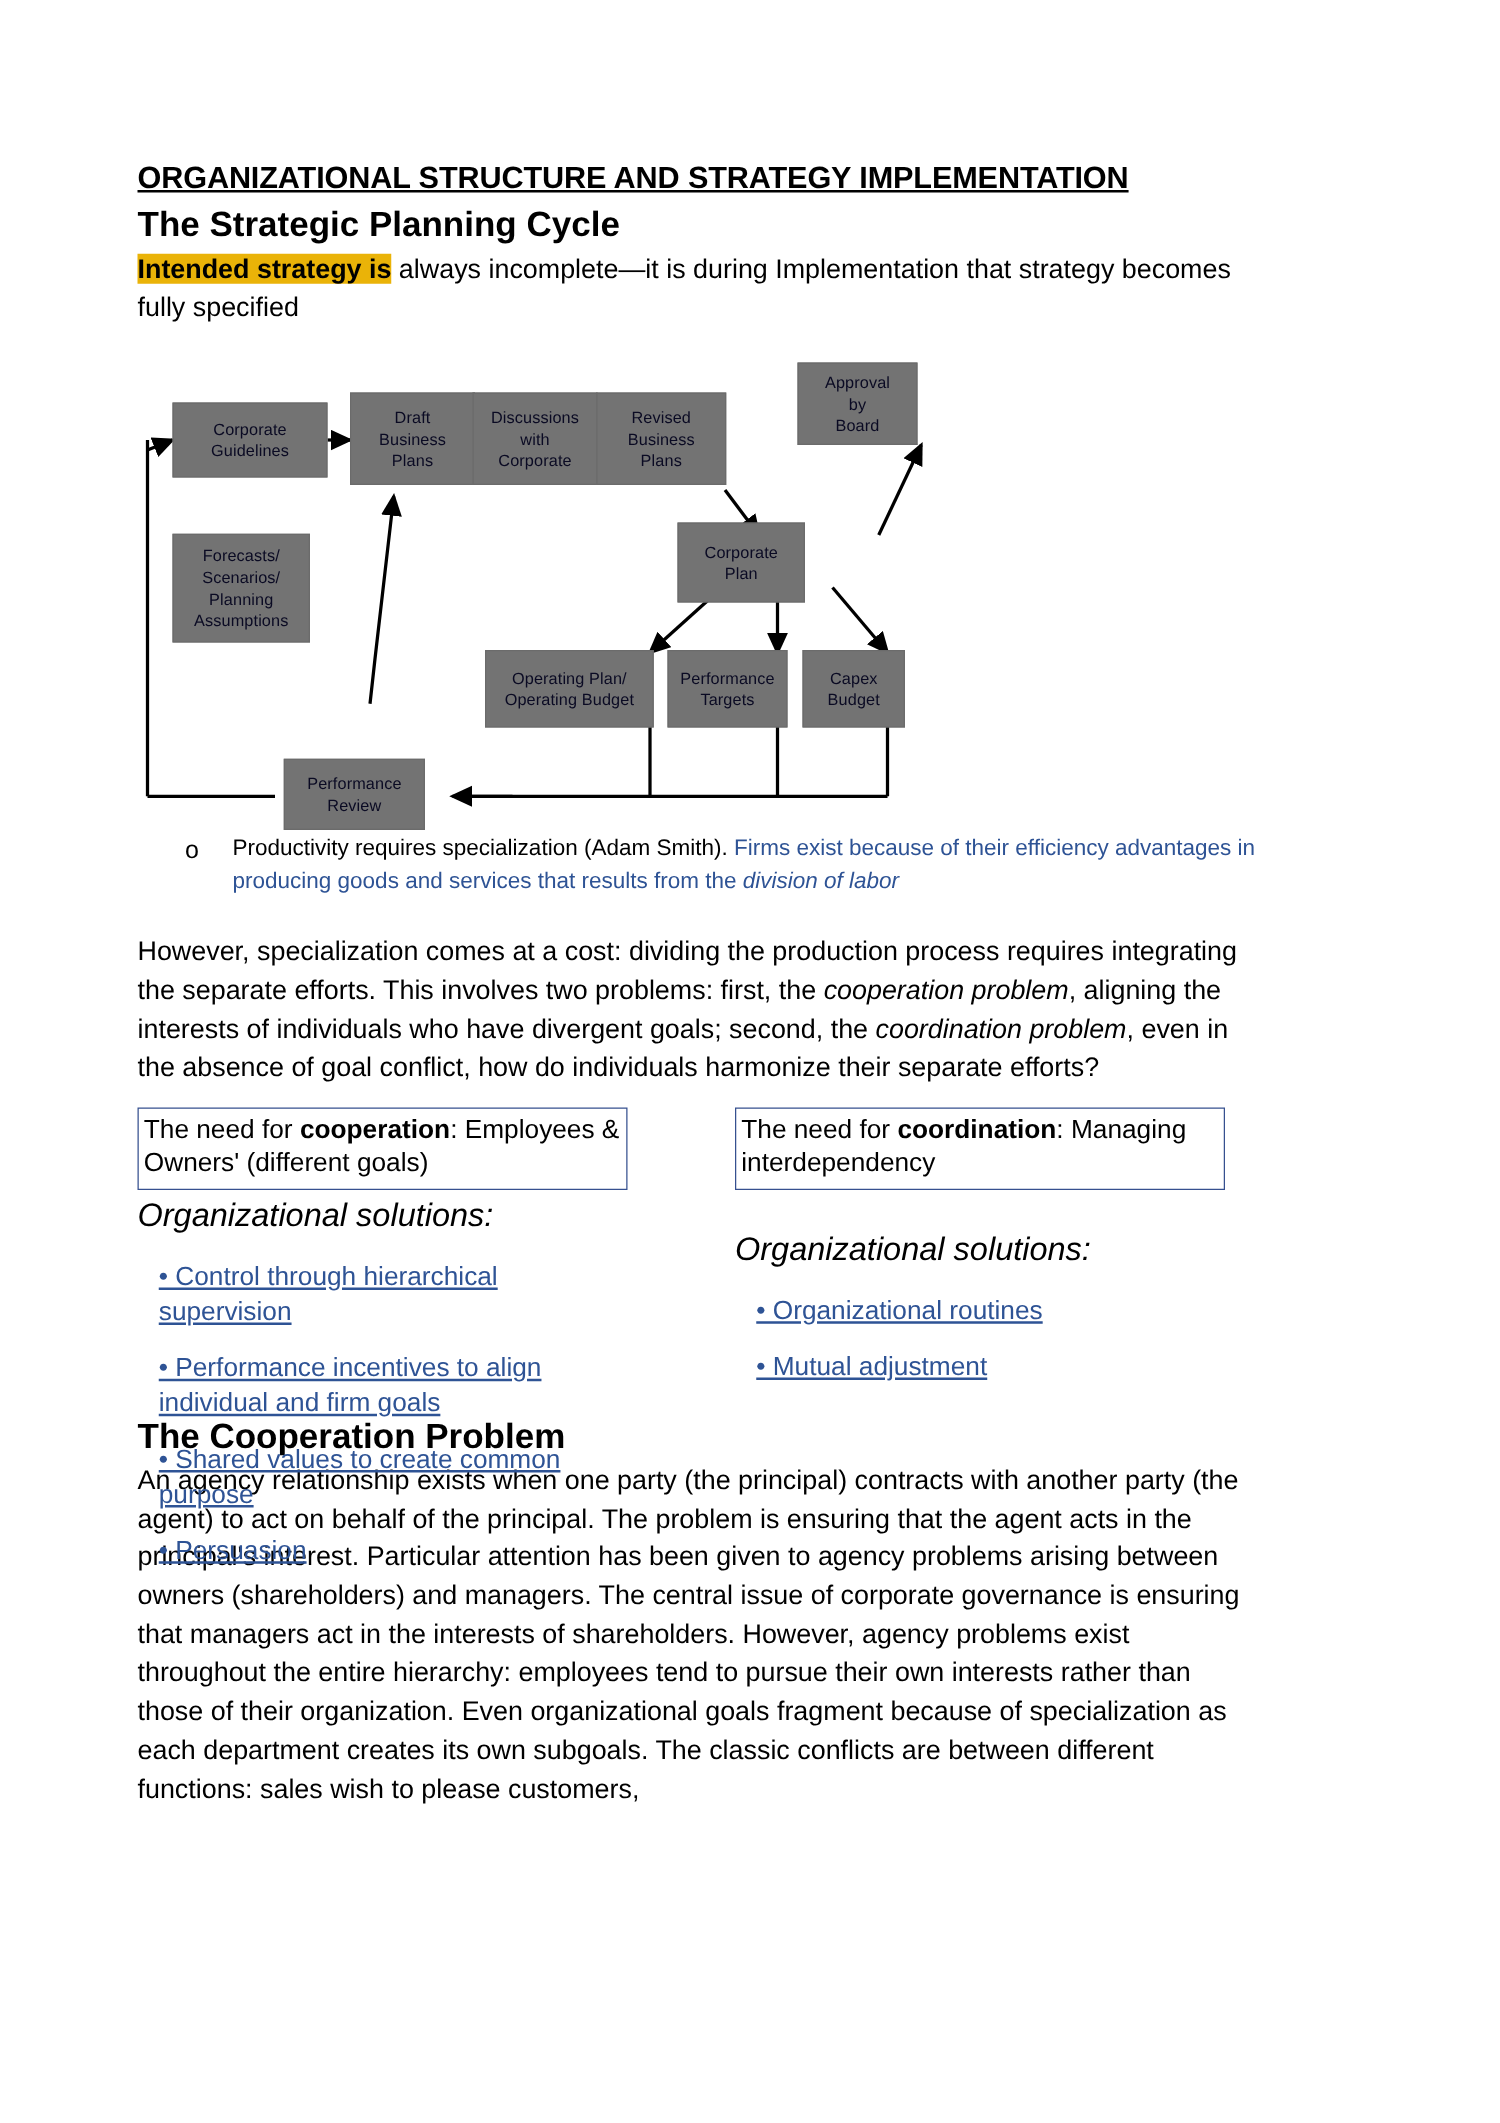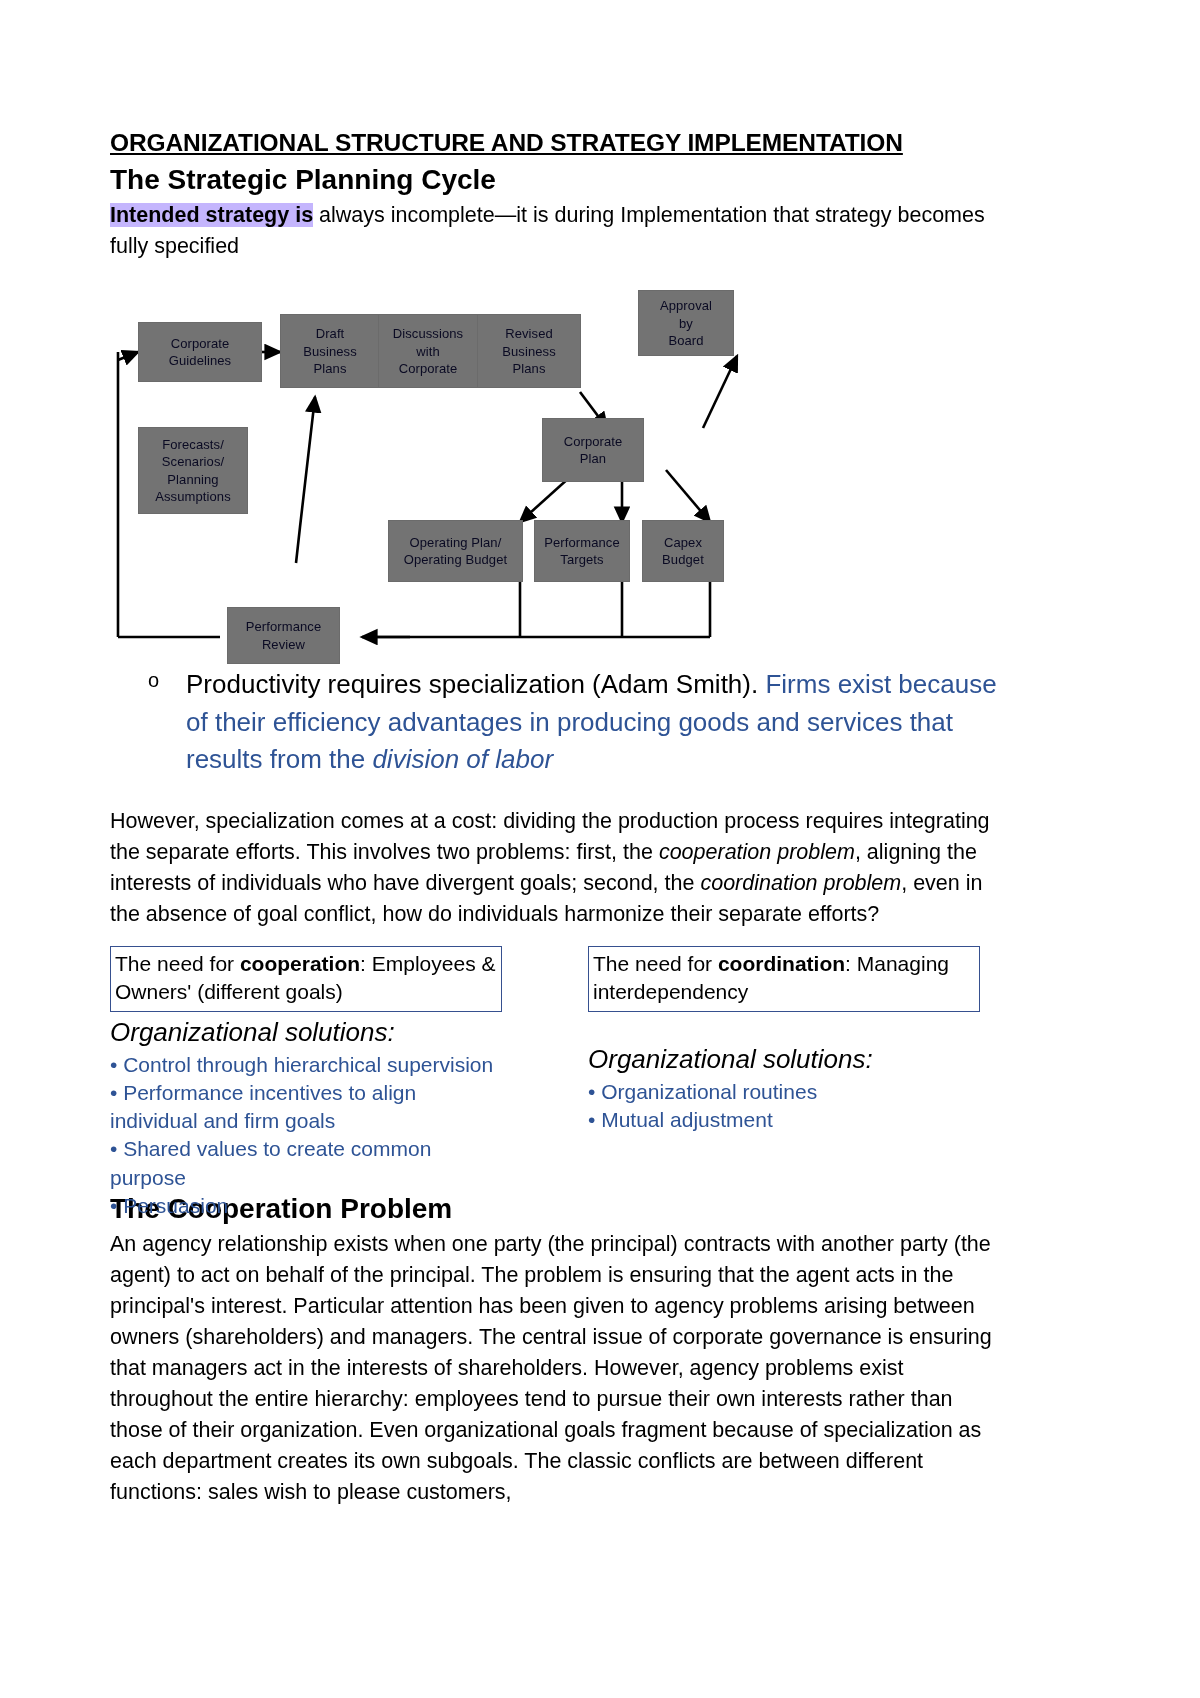--- a/index.html
+++ b/index.html
@@ -44,21 +44,21 @@
     margin: 0 0 2px 0;
     line-height: 1.28;
   }
   p.body-text {
     font-size: 21.5px;
     line-height: 1.44;
     margin: 0;
     text-align: left;
   }
   .hl {
-    background: #c4b5fd;
+    background: #eab308;
     font-weight: bold;
   }
   .blue { color: #2e5395; }
   .ital { font-style: italic; }
   .bold { font-weight: bold; }
 
   
   .diagram {
     position: relative;
     width: 900px;
@@ -116,32 +116,32 @@
     line-height: 1.38;
   }
   ul.sol-list {
     list-style: none;
     margin: 0;
     padding: 0;
     color: #2e5395;
     font-size: 21px;
     line-height: 1.34;
   }
-  ul.sol-list li { margin: 0; }
+  ul.sol-list li { margin: 17px; text-decoration: underline; }
 
   
   ul.o-list {
     list-style: none;
     margin: 6px 0 0 0;
     padding: 0;
   }
   ul.o-list > li {
     position: relative;
     padding-left: 76px;
-    font-size: 26px;
+    font-size: 18px;
     line-height: 1.44;
     margin-bottom: 34px;
   }
   ul.o-list > li::before {
     content: "o";
     position: absolute;
     left: 38px;
     top: 0;
     font-size: 20px;
   }

